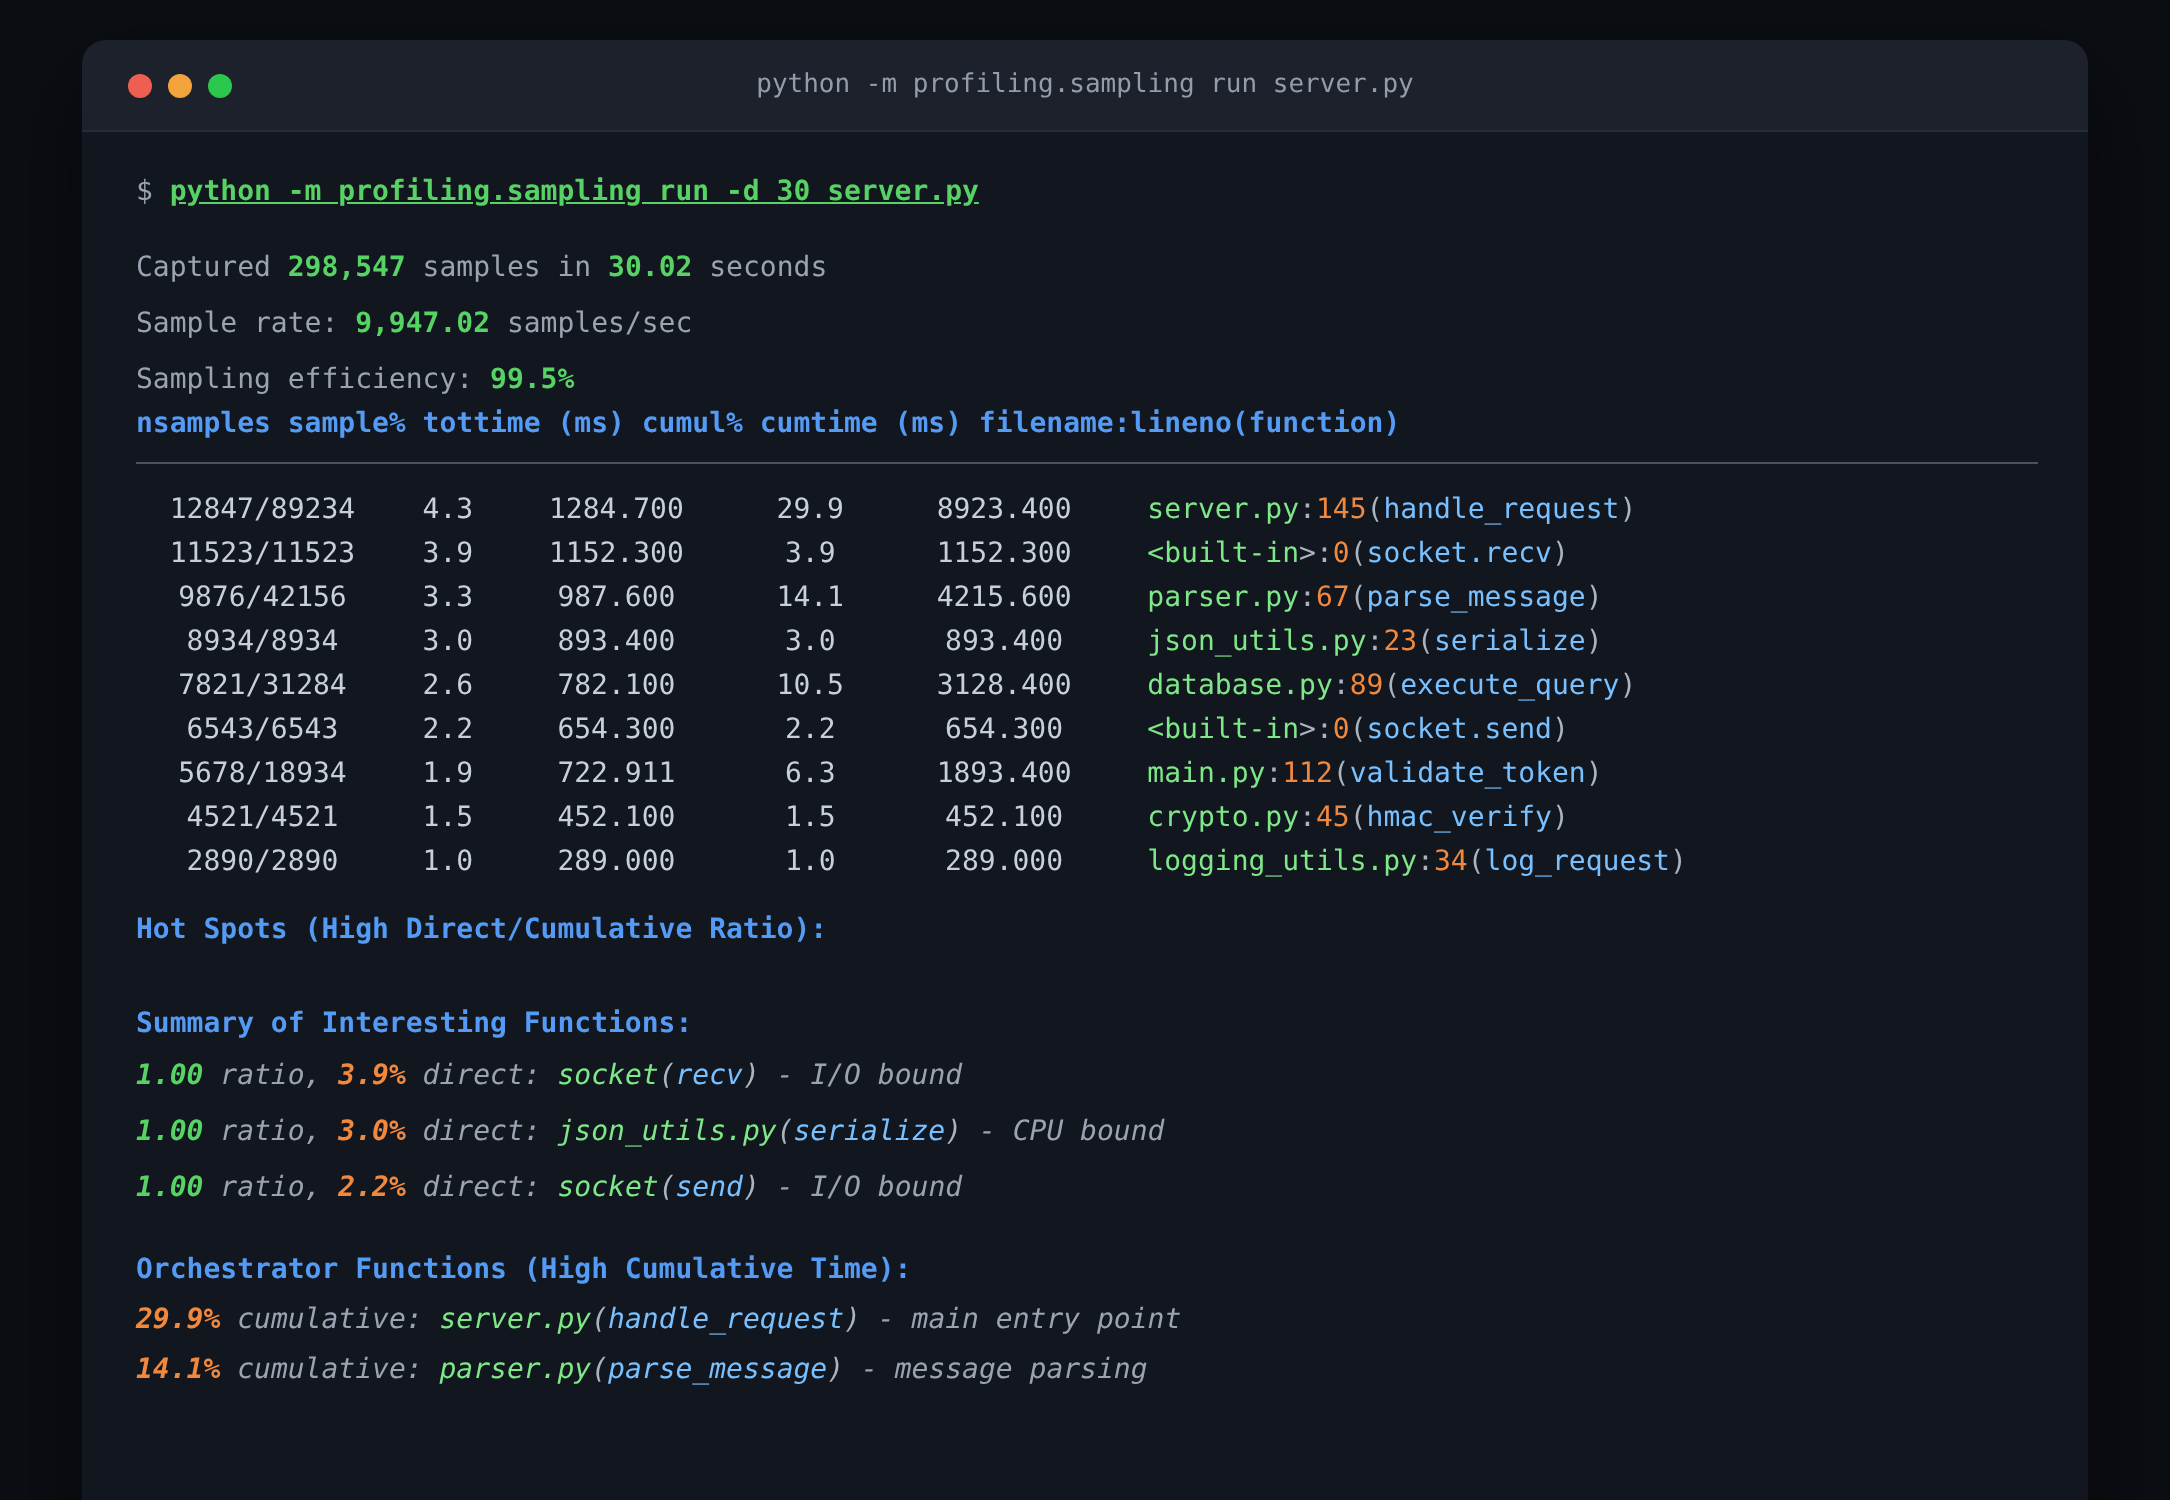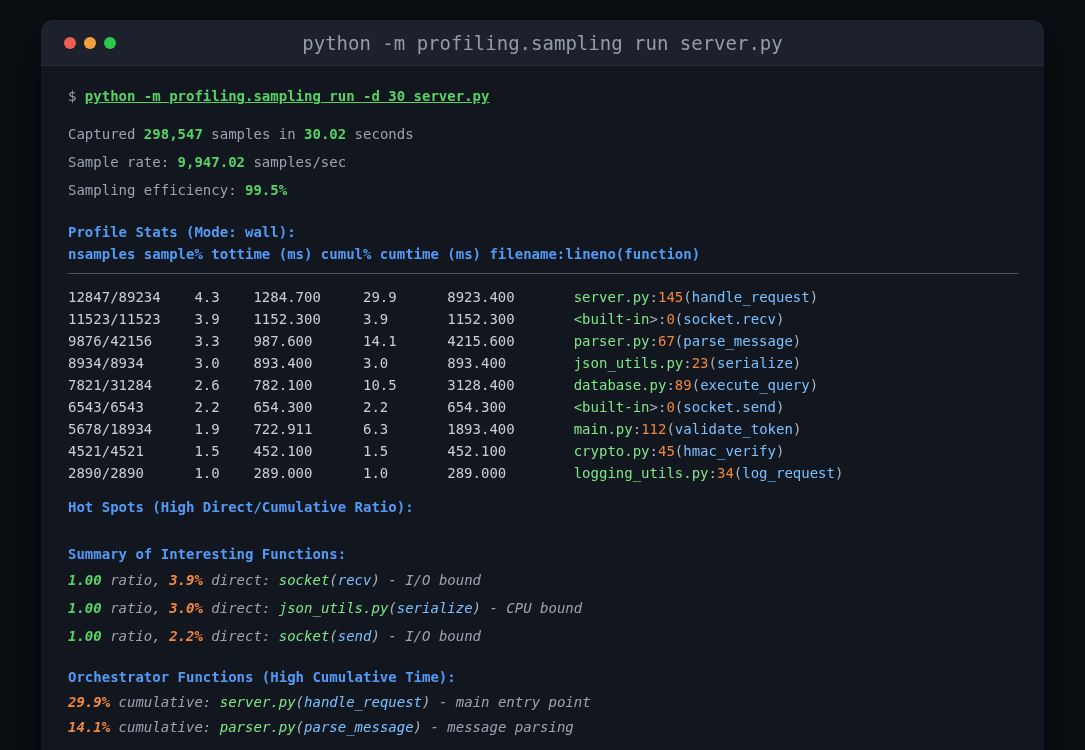--- a/index.html
+++ b/index.html
@@ -18,35 +18,35 @@
           background:var(--bg-window);border-radius:12px;
           box-shadow:0 18px 50px rgba(0,0,0,.55);overflow:hidden;}
   .titlebar{position:relative;height:46px;background:var(--bg-titlebar);
             border-bottom:1px solid var(--titlebar-border);
             display:flex;align-items:center;justify-content:center;}
   .lights{position:absolute;left:23px;top:0;height:100%;display:flex;align-items:center;gap:8px;}
   .light{width:12px;height:12px;border-radius:50%;display:inline-block;}
   .light.red{background:var(--light-red);}
   .light.yellow{background:var(--light-yellow);}
   .light.green{background:var(--light-green);}
-  .title{font-size:19px;color:var(--title-fg);letter-spacing:0;}
+  .title{font-size:13px;color:var(--title-fg);letter-spacing:0;}
   .tbody{padding:19px 25px 40px 27px;font-size:14px;line-height:22px;color:var(--fg);}
   .line{white-space:pre-wrap;}
   .fg{color:var(--fg);}
   .val{color:var(--green);font-weight:bold;}
   .cmd{color:var(--green);font-weight:bold;margin-left:1ch;text-decoration:underline;}
   .file{color:var(--green-file);}
   .func{color:var(--blue-func);}
   .num{color:var(--orange);}
   .b{font-weight:bold;}
   .punct{color:var(--punct);}
   .heading{color:var(--blue-heading);font-weight:bold;}
   .divider{border-top:1px solid var(--divider);height:0;margin:8px 0 12px 0;}
   .trow{display:grid;grid-template-columns:15ch 7ch 13ch 10ch 13ch 1fr;}
-  .trow .cell{text-align:left;}
+  .trow .cell{text-align:center;}
   .trow .cnum{color:var(--fg-bright);}
   .trow .fcell{text-align:left;padding-left:2ch;}
   .sline{white-space:pre-wrap;font-style:italic;}
   [data-name="stat-captured"]{margin-top:16px;}
   [data-name="stat-sample-rate"]{margin-top:6px;}
   [data-name="stat-efficiency"]{margin-top:6px;}
   [data-name="profile-stats-title"]{margin-top:20px;}
   [data-name="summary-title"]{margin-top:25px;}
   [data-name="hot-spots-title"]{margin-top:12px;}
   #hotspots .sline{margin-top:6px;}
@@ -65,21 +65,20 @@
         <span class="light yellow" data-name="minimize-button-icon"></span>
         <span class="light green" data-name="zoom-button-icon"></span>
       </div>
       <div class="title" data-name="window-title">python -m profiling.sampling run server.py</div>
     </div>
     <div class="tbody" data-name="terminal-body">
       <div class="line" data-name="command-line"><span class="fg" data-name="prompt-symbol">$</span><span class="cmd" data-name="command-text">python -m profiling.sampling run -d 30 server.py</span></div>
       <div class="line" data-name="stat-captured"><span class="fg">Captured </span><span class="val">298,547</span><span class="fg"> samples in </span><span class="val">30.02</span><span class="fg"> seconds</span></div>
       <div class="line" data-name="stat-sample-rate"><span class="fg">Sample rate: </span><span class="val">9,947.02</span><span class="fg"> samples/sec</span></div>
       <div class="line" data-name="stat-efficiency"><span class="fg">Sampling efficiency: </span><span class="val">99.5%</span></div>
-      <div class="line heading" data-name="profile-stats-title">Profile Stats (Mode: wall):</div>
       <div class="line heading" data-name="table-column-header">nsamples sample% tottime (ms) cumul% cumtime (ms) filename:lineno(function)</div>
       <div class="divider" data-name="table-divider"></div>
       <div id="rows" data-name="profile-table">
           <div class="trow" data-name="table-row">
             <span class="cell cnum">12847/89234</span>
             <span class="cell cnum">4.3</span>
             <span class="cell cnum">1284.700</span>
             <span class="cell cnum">29.9</span>
             <span class="cell cnum">8923.400</span>
             <span class="cell fcell"><span class="file">server.py</span><span class="punct">:</span><span class="num">145</span><span class="punct">(</span><span class="func">handle_request</span><span class="punct">)</span></span>

